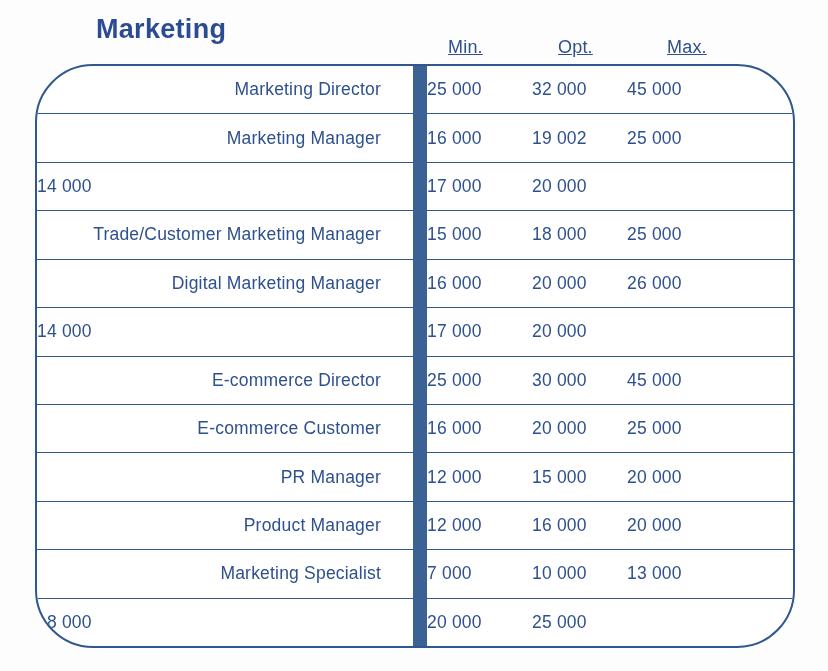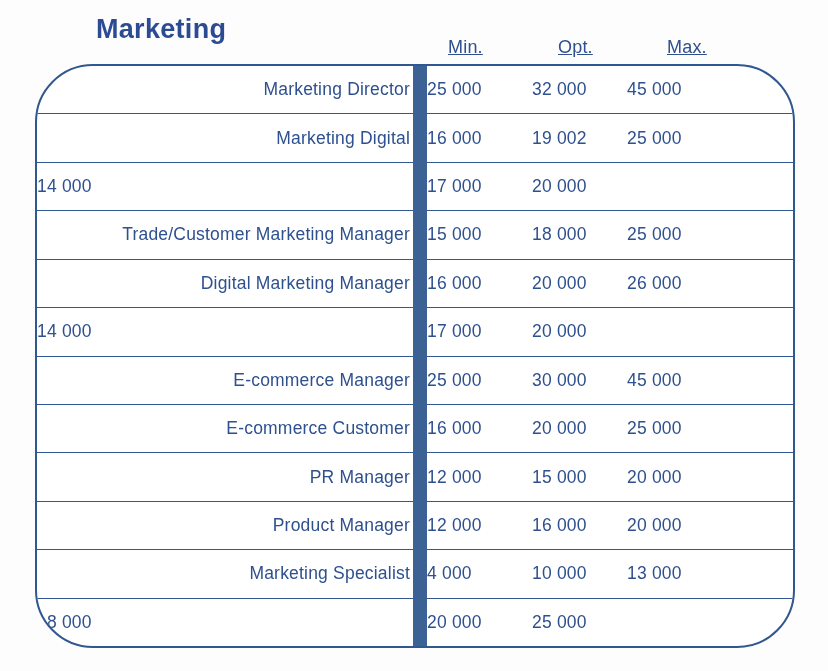--- a/index.html
+++ b/index.html
@@ -45,21 +45,21 @@
     display:grid;
     grid-template-columns:390px 105px 95px 1fr;
     align-items:center;
     border-top:1.5px solid var(--border);
   }
   .row:first-child{ border-top:none; }
   .cell{
     font-size:17.5px; color:var(--text);
     white-space:nowrap; letter-spacing:.2px;
   }
-  .role{ text-align:right; padding-right:17px; }
+  .role{ text-align:right; padding-right:46px; }
   .val{ }
   .vbar{
     position:absolute; left:376px; top:0;
     width:14px; height:100%;
     background:var(--bar);
   }
 </style>
 </head>
 <body>
 
@@ -74,21 +74,21 @@
   <div class="table">
     <div class="rows" id="rows">
   <div class="row">
     <div class="cell role">Marketing Director</div>
     <div class="cell val">25 000</div>
     <div class="cell val">32 000</div>
     <div class="cell val">45 000</div>
   </div>
 
   <div class="row">
-    <div class="cell role">Marketing Digital</div>
+    <div class="cell role">Marketing Manager</div>
     <div class="cell val">16 000</div>
     <div class="cell val">19 002</div>
     <div class="cell val">25 000</div>
   </div>
 
   <div class="row">
     <div class="cell val">14 000</div>
     <div class="cell val">17 000</div>
     <div class="cell val">20 000</div>
   </div>
@@ -107,21 +107,21 @@
     <div class="cell val">26 000</div>
   </div>
 
   <div class="row">
     <div class="cell val">14 000</div>
     <div class="cell val">17 000</div>
     <div class="cell val">20 000</div>
   </div>
 
   <div class="row">
-    <div class="cell role">E-commerce Manager</div>
+    <div class="cell role">E-commerce Director</div>
     <div class="cell val">25 000</div>
     <div class="cell val">30 000</div>
     <div class="cell val">45 000</div>
   </div>
 
   <div class="row">
     <div class="cell role">E-commerce Customer</div>
     <div class="cell val">16 000</div>
     <div class="cell val">20 000</div>
     <div class="cell val">25 000</div>
@@ -136,21 +136,21 @@
 
   <div class="row">
     <div class="cell role">Product Manager</div>
     <div class="cell val">12 000</div>
     <div class="cell val">16 000</div>
     <div class="cell val">20 000</div>
   </div>
 
   <div class="row">
     <div class="cell role">Marketing Specialist</div>
-    <div class="cell val">4 000</div>
+    <div class="cell val">7 000</div>
     <div class="cell val">10 000</div>
     <div class="cell val">13 000</div>
   </div>
 
   <div class="row">
     <div class="cell val">18 000</div>
     <div class="cell val">20 000</div>
     <div class="cell val">25 000</div>
   </div>
 </div>

